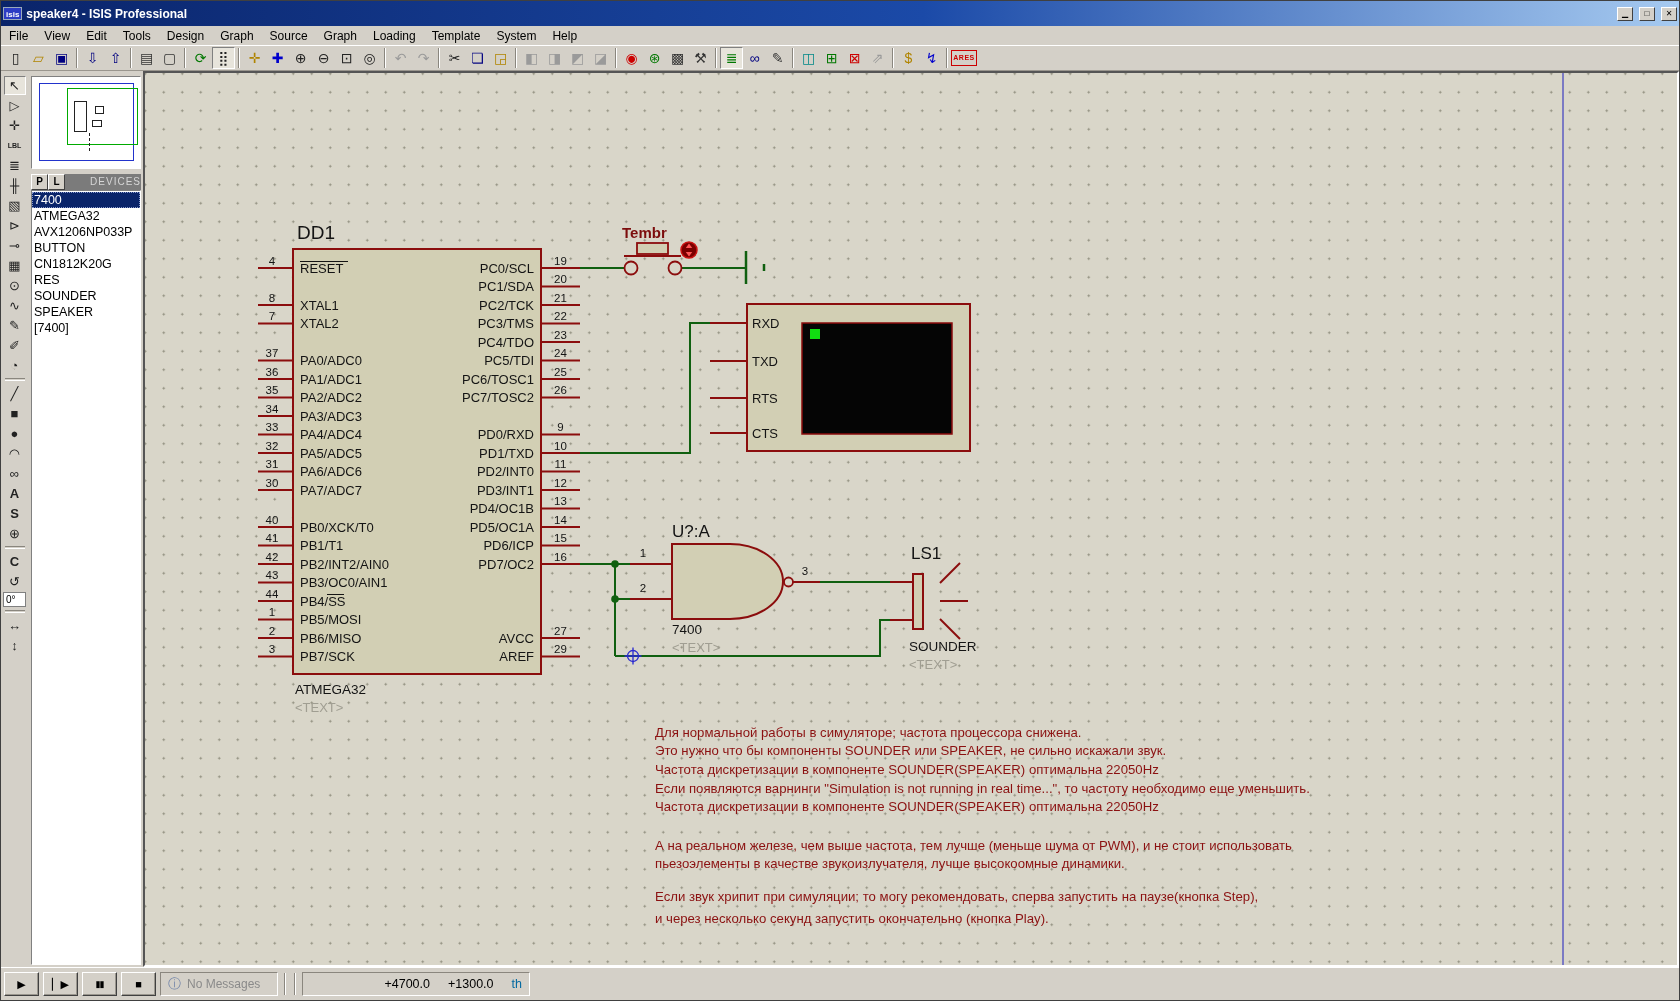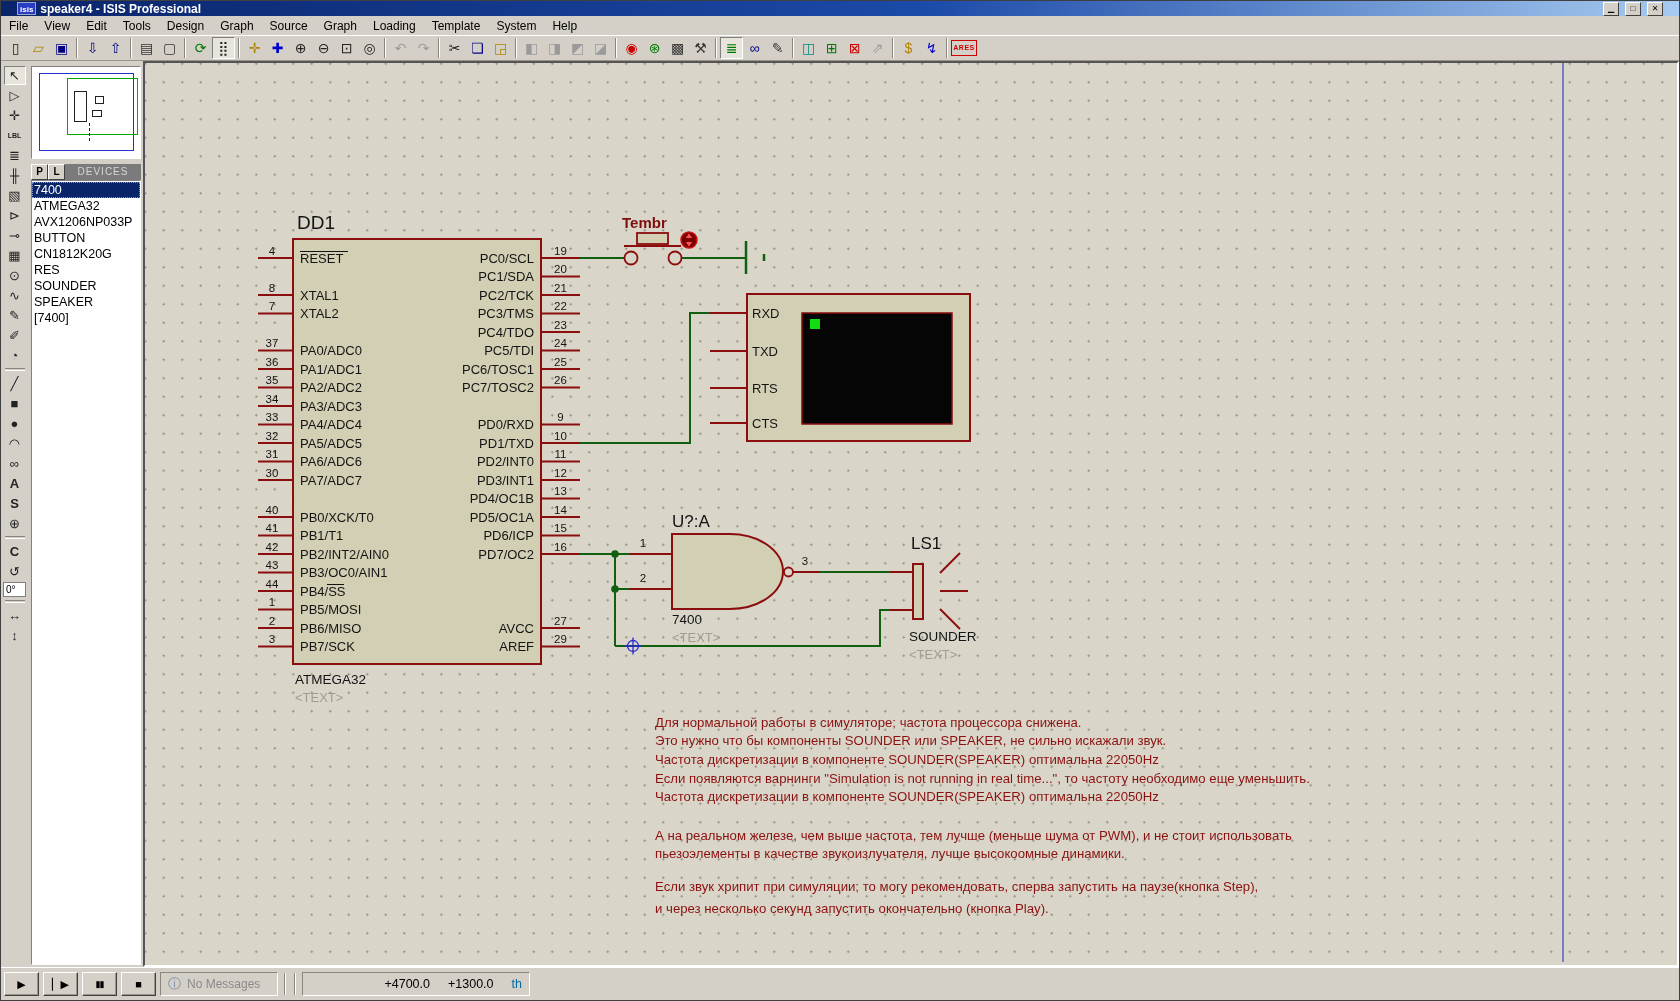--- a/index.html
+++ b/index.html
@@ -1,20 +1,20 @@
 <!DOCTYPE html>
 <html><head>
 <meta charset="utf-8">
 <style>
   *{box-sizing:border-box;margin:0;padding:0}
   body{font-family:"Liberation Sans",sans-serif;background:#808080}
   .window{width:1680px;height:1001px;background:#d4d0c8;position:relative;overflow:hidden;border:1px solid #404040;display:flex;flex-direction:column}
 
   
-  .titlebar{height:15px;background:linear-gradient(90deg,#0a246a 0%,#1b4aa8 55%,#a6caf0 100%);display:flex;align-items:center;padding:0 16px;gap:4px;flex:0 0 auto}
+  .titlebar{height:25px;background:linear-gradient(90deg,#0a246a 0%,#1b4aa8 55%,#a6caf0 100%);display:flex;align-items:center;padding:0 2px;gap:4px;flex:0 0 auto}
   .app-badge{background:#2b3cc4;color:#fff;font-size:8px;font-weight:bold;height:13px;line-height:13px;padding:0 2px;border:1px solid #9ab}
   .title{color:#fff;font-weight:bold;font-size:12px;flex:1;white-space:nowrap}
   .winbtn{width:16px;height:14px;background:#d4d0c8;border:1px solid;border-color:#fff #404040 #404040 #fff;font-size:8px;line-height:12px;text-align:center;color:#000;margin-left:2px}
 
   
   .menubar{height:19px;display:flex;align-items:center;font-size:12px;padding-left:0;background:#d4d0c8;flex:0 0 auto}
   .menu-item{padding:2px 8px;color:#000}
 
   
   .toolbar{height:26px;display:flex;align-items:center;padding:1px 3px;background:#d4d0c8;border-top:1px solid #fff;border-bottom:1px solid #9a968e;flex:0 0 auto}
@@ -36,21 +36,21 @@
   .left-panel{width:115px;background:#d4d0c8;display:flex;flex-direction:column;padding:5px 2px 2px 3px;flex:0 0 auto}
   .overview{height:93px;background:#fff;border:1px solid;border-color:#808080 #fff #fff #808080;position:relative;margin-bottom:5px}
   .ov-blue{position:absolute;left:7px;top:6px;right:6px;bottom:7px;border:1px solid #2233cc}
   .ov-green{position:absolute;left:35px;top:11px;width:71px;height:57px;border:1px solid #00aa00}
   .ov-chip{position:absolute;left:42px;top:24px;width:13px;height:31px;border:1px solid #222}
   .ov-b1{position:absolute;left:63px;top:29px;width:9px;height:8px;border:1px solid #222}
   .ov-b2{position:absolute;left:60px;top:43px;width:10px;height:7px;border:1px solid #222}
   .ov-dash{position:absolute;left:57px;top:56px;width:1px;height:18px;border-left:1px dashed #222}
   .selector-header{display:flex;height:16px;flex:0 0 auto}
   .pl-btn{width:17px;height:16px;background:#d4d0c8;border:1px solid;border-color:#fff #404040 #404040 #fff;font-size:10px;font-weight:bold;text-align:center;line-height:14px;color:#000}
-  .devices-label{flex:1;background:#7b7b7b;color:#d6d6d6;font-size:10px;letter-spacing:1px;text-align:center;line-height:16px}
+  .devices-label{flex:1;background:#7b7b7b;color:#d6d6d6;font-size:10px;letter-spacing:1px;text-align:right;line-height:16px}
   .device-list{flex:1;background:#fff;border:1px solid;border-color:#808080 #fff #fff #808080;font-size:12.5px;overflow:hidden;padding-top:1px}
   .device-row{height:16px;line-height:16px;padding-left:2px;color:#000;white-space:nowrap}
   .device-row.selected{background:#0a246a;color:#fff;outline:1px dotted #8899cc;outline-offset:-1px}
 
   .canvas{flex:1;position:relative;border:2px solid;border-color:#555 #fff #fff #555;background-color:#d9d6c9;
     background-image:radial-gradient(circle,#8e8c7c 0.9px,transparent 1.2px);
     background-size:18.5px 18.5px;background-position:9.5px 10px;overflow:hidden}
   .canvas svg{position:absolute;left:0;top:0}
 
   

